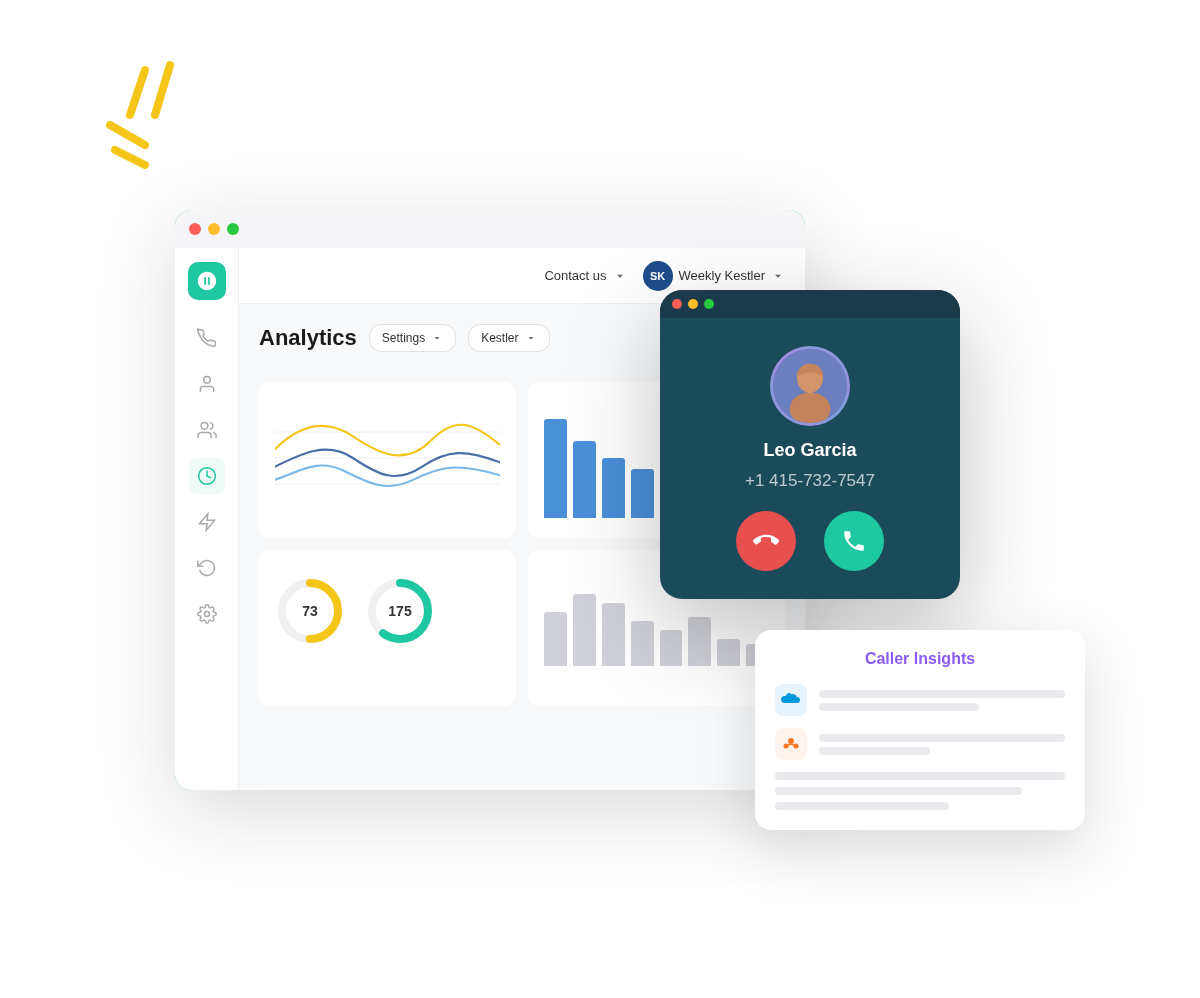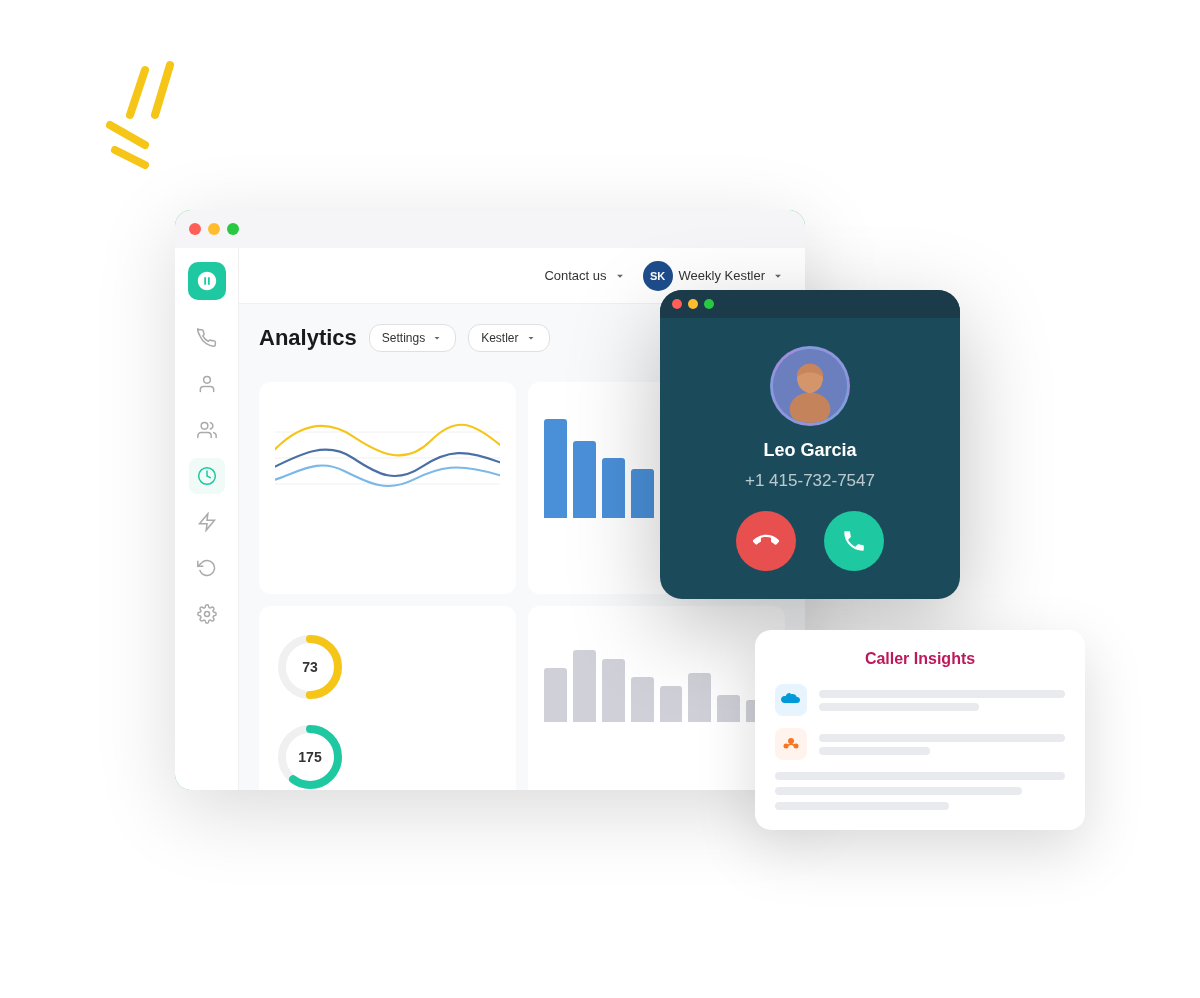--- a/index.html
+++ b/index.html
@@ -224,24 +224,23 @@
 
     .bar {
       background: #4a90d9;
       border-radius: 3px 3px 0 0;
       flex: 1;
     }
 
     
     .donut-row {
       display: flex;
-      align-items: flex-start;
+      align-items: center;
       gap: 20px;
       padding: 10px 0;
-      flex-direction: column;
     }
 
     .donut-wrap {
       position: relative;
       width: 70px;
       height: 70px;
     }
 
     .donut-label {
       position: absolute;
@@ -363,21 +362,21 @@
       background: #ffffff;
       border-radius: 16px;
       padding: 20px;
       box-shadow: 0 20px 60px rgba(0,0,0,0.15);
       z-index: 11;
     }
 
     .insights-title {
       font-size: 16px;
       font-weight: 700;
-      color: #be185d;
+      color: #8b5cf6;
       text-align: center;
       margin-bottom: 16px;
     }
 
     .insight-row {
       display: flex;
       align-items: center;
       gap: 12px;
       margin-bottom: 12px;
     }

